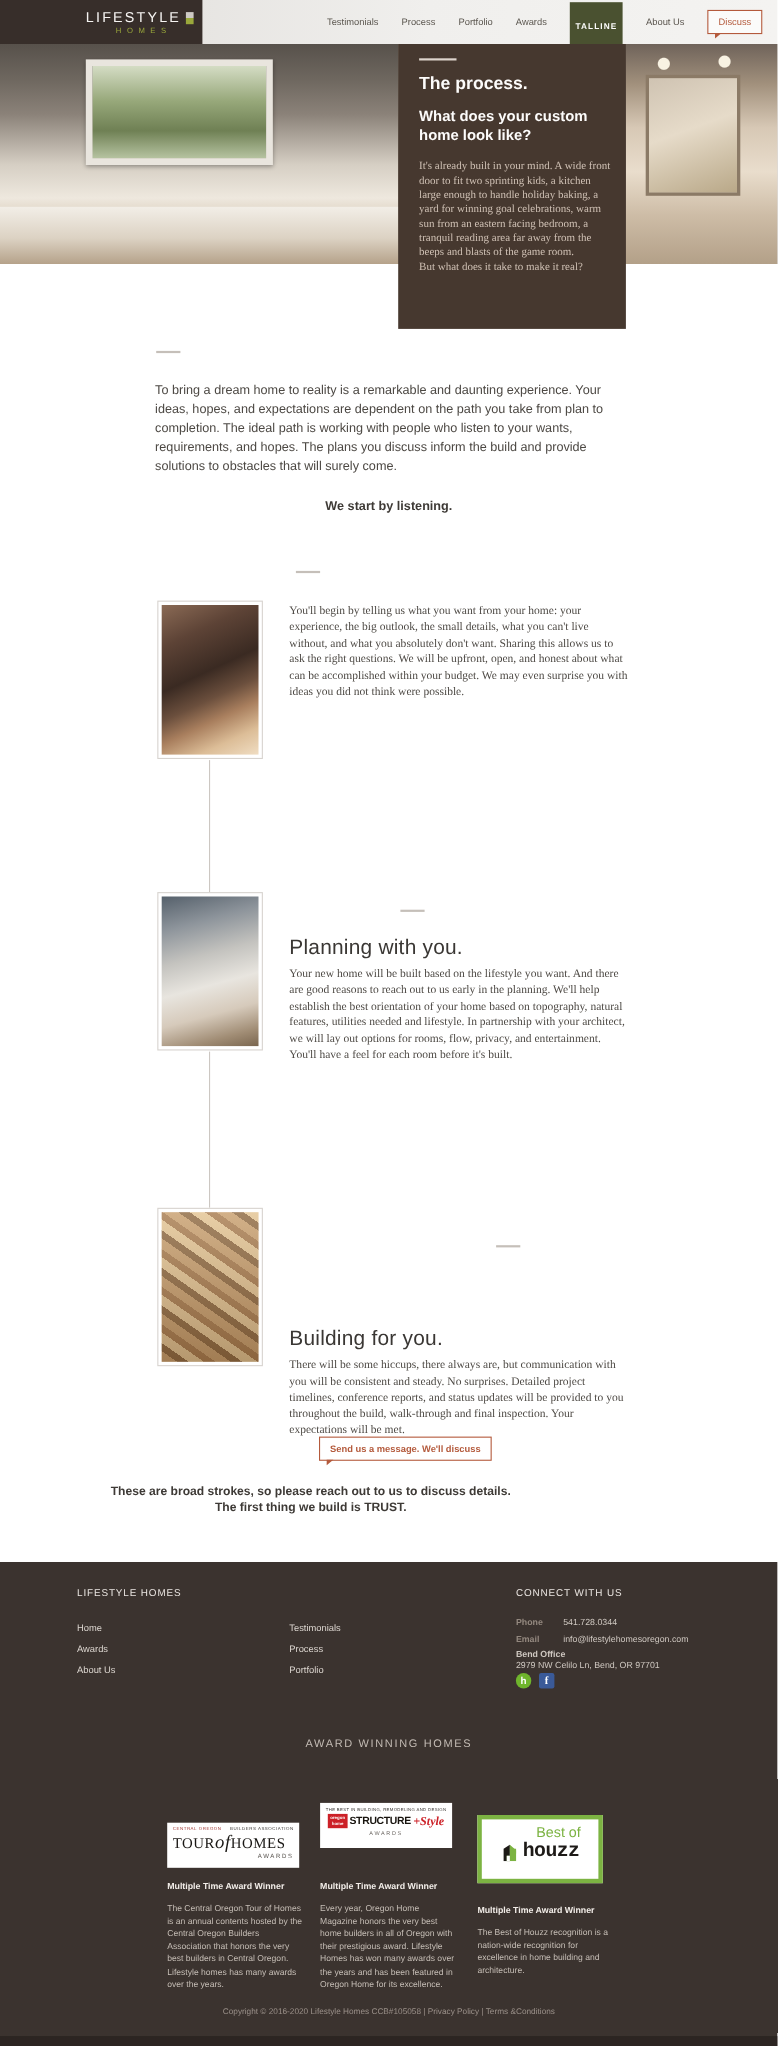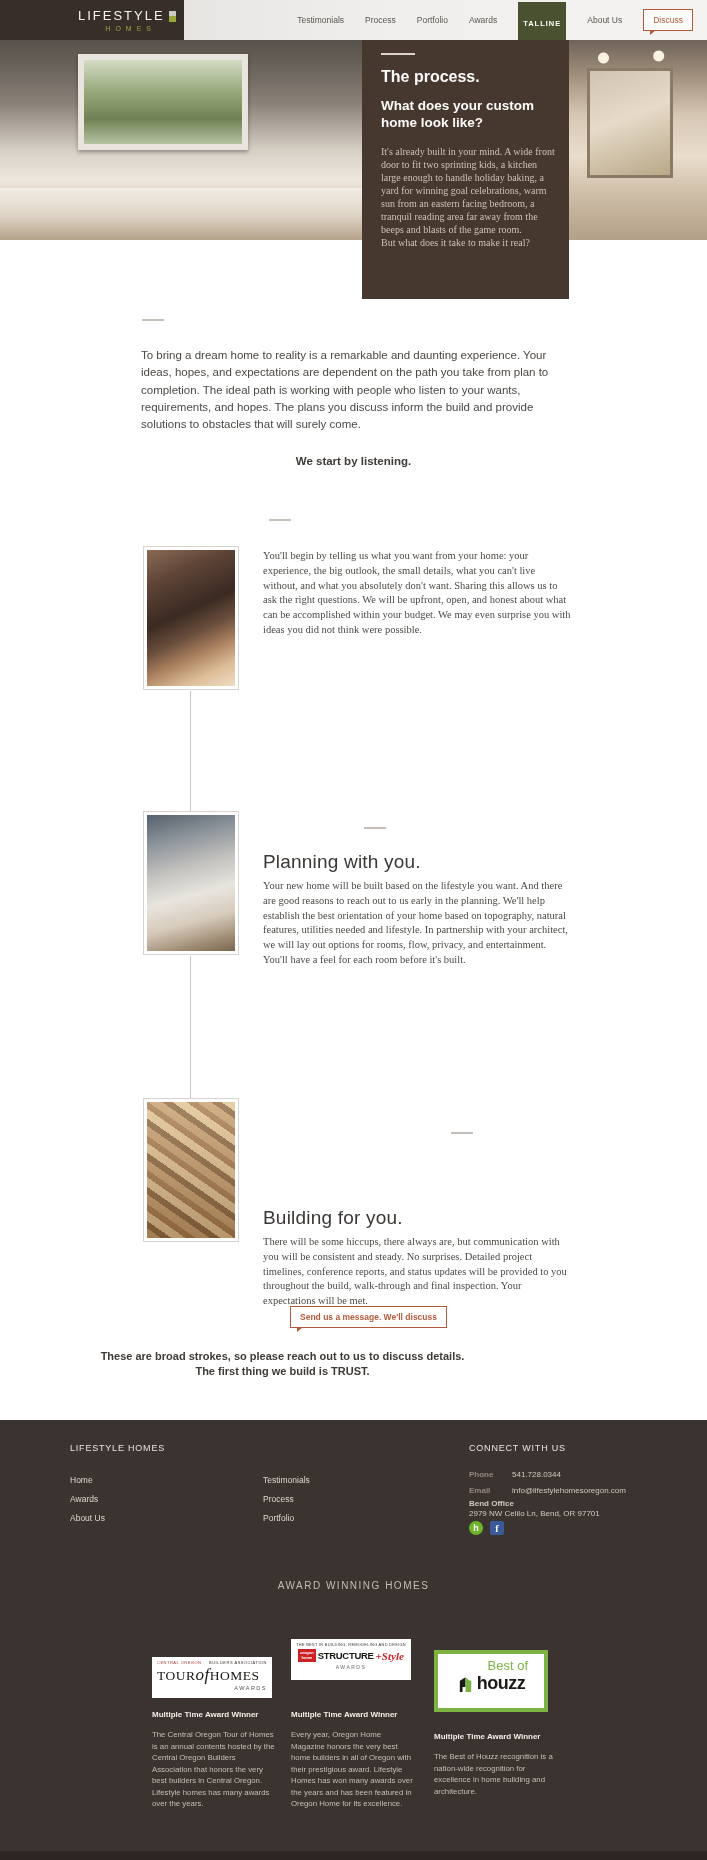--- a/index.html
+++ b/index.html
@@ -105,21 +105,21 @@
   .c1-sub { text-align:right; font-size:5.5px; letter-spacing:1.5px; color:#55504b; }
   #card2 { left:291px; top:219px; width:120px; height:41px; padding:3px 4px; }
   .c2-top { text-align:center; font-size:3.9px; letter-spacing:0.3px; color:#3b3734; white-space:nowrap; }
   .c2-mid { display:flex; align-items:center; justify-content:center; gap:2px; margin-top:2px; }
   .c2-redbox { background:#cc2027; color:#fff; font-size:4px; line-height:4.5px; padding:2px 2px; text-align:center; font-weight:bold; }
   .c2-structure { font-size:9.5px; font-weight:bold; color:#18140f; letter-spacing:-0.3px; }
   .c2-style { font-family:"Liberation Serif", serif; font-style:italic; font-weight:bold; color:#cc2027; font-size:11px; }
   .c2-sub { text-align:center; font-size:5px; letter-spacing:1.5px; color:#6b6661; margin-top:2px; }
   #card3 { left:434px; top:230px; width:114px; height:62px; border:4px solid #7cb342; padding:4px 6px; }
   .c3-bestof { font-size:13px; color:#7cb342; text-align:right; padding-right:10px; }
-  .c3-row { display:flex; align-items:center; justify-content:center; gap:3px; }
+  .c3-row { display:flex; align-items:center; justify-content:center; gap:3px;font-family:Liberation Mono, monospace; }
   .c3-houzz { font-size:18px; font-weight:bold; color:#1d1a17; letter-spacing:-0.5px; }
   .award-winner { position:absolute; font-size:8px; font-weight:bold; color:#f2ede8; }
   .award-desc { position:absolute; font-size:7.8px; line-height:11.5px; color:#c6beb6; width:124px; }
   #copyright { position:absolute; left:0; top:404px; width:707px; text-align:center; font-size:7.5px; color:#9b918a; }
   #copyright .cr-link { cursor:pointer; }
   #bottom-strip { position:absolute; left:0; bottom:0; width:707px; height:9px; background:#2c2522; }
 </style>
 </head>
 <body>
 
@@ -264,16 +264,23 @@
     </div>
 
     <div class="award-winner" style="left:152px; top:290px;">Multiple Time Award Winner</div>
     <div class="award-winner" style="left:291px; top:290px;">Multiple Time Award Winner</div>
     <div class="award-winner" style="left:434px; top:312px;">Multiple Time Award Winner</div>
 
     <div class="award-desc" style="left:152px; top:309px;">The Central Oregon Tour of Homes is an annual contents hosted by the Central Oregon Builders Association that honors the very best builders in Central Oregon. Lifestyle homes has many awards over the years.</div>
     <div class="award-desc" style="left:434px; top:331px;">The Best of Houzz recognition is a nation-wide recognition for excellence in home building and architecture.</div>
     <div class="award-desc" style="left:291px; top:309px;">Every year, Oregon Home Magazine honors the very best home builders in all of Oregon with their prestigious award. Lifestyle Homes has won many awards over the years and has been featured in Oregon Home for its excellence.</div>
 
+    <div id="copyright">
+      <span>Copyright © 2016-2020 Lifestyle Homes CCB#105058</span>
+      <span>|</span>
+      <span class="cr-link">Privacy Policy</span>
+      <span>|</span>
+      <span class="cr-link">Terms &amp;Conditions</span>
+    </div>
     <div id="bottom-strip"></div>
   </div>
 
 </div>
 
 </body></html>

